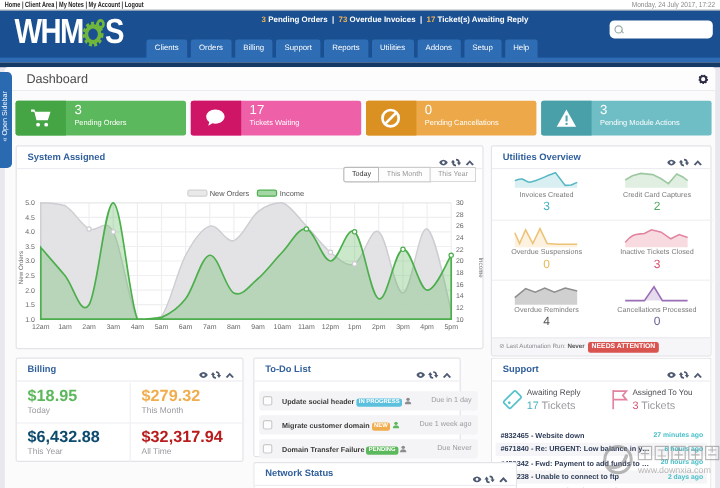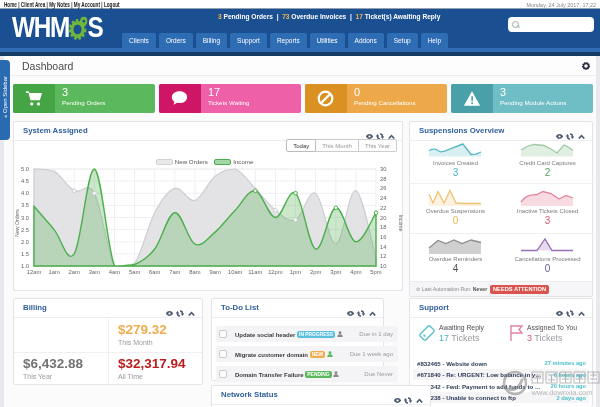--- a/index.html
+++ b/index.html
@@ -251,21 +251,21 @@
             <text x="375" y="273">5pm</text>
         </g>
         <text x="18" y="222" transform="rotate(-90 18 222)" text-anchor="middle" font-size="5.2">New Orders</text>
         <text x="398" y="222" transform="rotate(90 398 222)" text-anchor="middle" font-size="5.2">Income</text>
       </g>
     </svg>
   </div>
 
   <div class="panel" id="autov" style="left:409px;top:121px;width:184px;height:176px">
     <div class="phead">
-        <span class="pt">Suspensions Overview</span>
+        <span class="pt">Utilities Overview</span>
         <span class="picons"><svg class="pic3" width="30" height="9" viewBox="0 0 30 9">
             <g fill="#4e5b72">
               <path d="M3.5,2.1 C5.7,2.1 7.1,4.2 7.1,4.5 C7.1,4.8 5.7,6.9 3.5,6.9 C1.3,6.9 -0.1,4.8 -0.1,4.5 C-0.1,4.2 1.3,2.1 3.5,2.1 Z"></path>
               <circle cx="3.5" cy="4.5" r="1.1" fill="#fff"></circle>
               <path d="M14,1.3 A3.2,3.2 0 0,1 17.2,4.5 L18.3,4.5 L16.5,6.9 L14.7,4.5 L15.8,4.5 A1.9,1.9 0 0,0 14,2.7 Z M14,7.7 A3.2,3.2 0 0,1 10.8,4.5 L9.7,4.5 L11.5,2.1 L13.3,4.5 L12.2,4.5 A1.9,1.9 0 0,0 14,6.3 Z"></path>
               <path d="M25.5,2.6 L28.9,6.1 L27.5,7 L25.5,4.7 L23.5,7 L22.1,6.1 Z"></path>
             </g>
           </svg></span>
       </div>
     <div style="position:absolute;left:0;top:61px;width:184px;border-top:1px solid #f0f0f3"></div>
@@ -331,26 +331,30 @@
             <g fill="#4e5b72">
               <path d="M3.5,2.1 C5.7,2.1 7.1,4.2 7.1,4.5 C7.1,4.8 5.7,6.9 3.5,6.9 C1.3,6.9 -0.1,4.8 -0.1,4.5 C-0.1,4.2 1.3,2.1 3.5,2.1 Z"></path>
               <circle cx="3.5" cy="4.5" r="1.1" fill="#fff"></circle>
               <path d="M14,1.3 A3.2,3.2 0 0,1 17.2,4.5 L18.3,4.5 L16.5,6.9 L14.7,4.5 L15.8,4.5 A1.9,1.9 0 0,0 14,2.7 Z M14,7.7 A3.2,3.2 0 0,1 10.8,4.5 L9.7,4.5 L11.5,2.1 L13.3,4.5 L12.2,4.5 A1.9,1.9 0 0,0 14,6.3 Z"></path>
               <path d="M25.5,2.6 L28.9,6.1 L27.5,7 L25.5,4.7 L23.5,7 L22.1,6.1 Z"></path>
             </g>
           </svg></span>
       </div>
     <div style="position:absolute;left:94px;top:20px;height:66px;border-left:1px solid #f0f0f3"></div>
     <div style="position:absolute;left:0;top:53px;width:188px;border-top:1px solid #f0f0f3"></div>
+    <div class="bcell" style="left:0;top:20px">
+        <div class="amt" style="color:#5cb85c">$18.95</div>
+        <div class="blab">Today</div>
+      </div>
     <div class="bcell" style="left:95px;top:20px">
         <div class="amt" style="color:#f0ad4e">$279.32</div>
         <div class="blab">This Month</div>
       </div>
     <div class="bcell" style="left:0;top:54px">
-        <div class="amt" style="color:#737373">$6,432.88</div>
+        <div class="amt" style="color:#0c4a6e">$6,432.88</div>
         <div class="blab">This Year</div>
       </div>
     <div class="bcell" style="left:95px;top:54px">
         <div class="amt" style="color:#b91c1c">$32,317.94</div>
         <div class="blab">All Time</div>
       </div>
   </div>
 
   <div class="panel" id="todo" style="left:211px;top:298px;width:173px;height:83px">
     <div class="phead">

